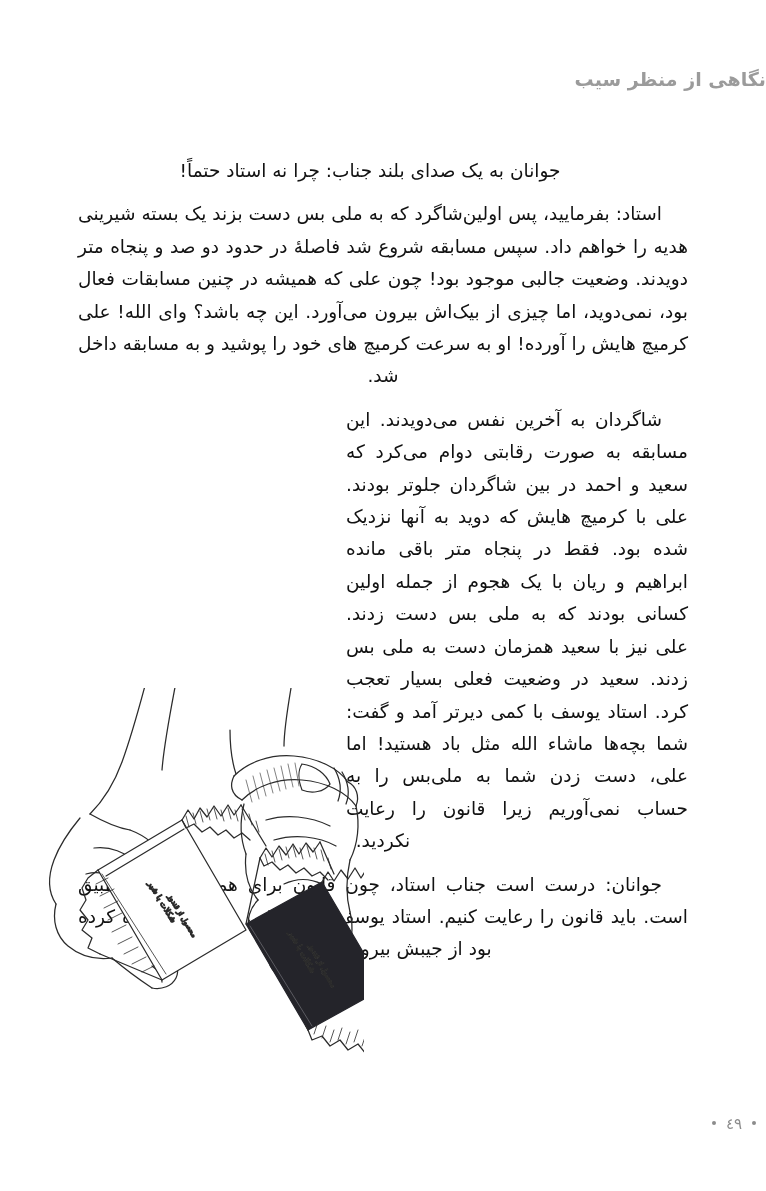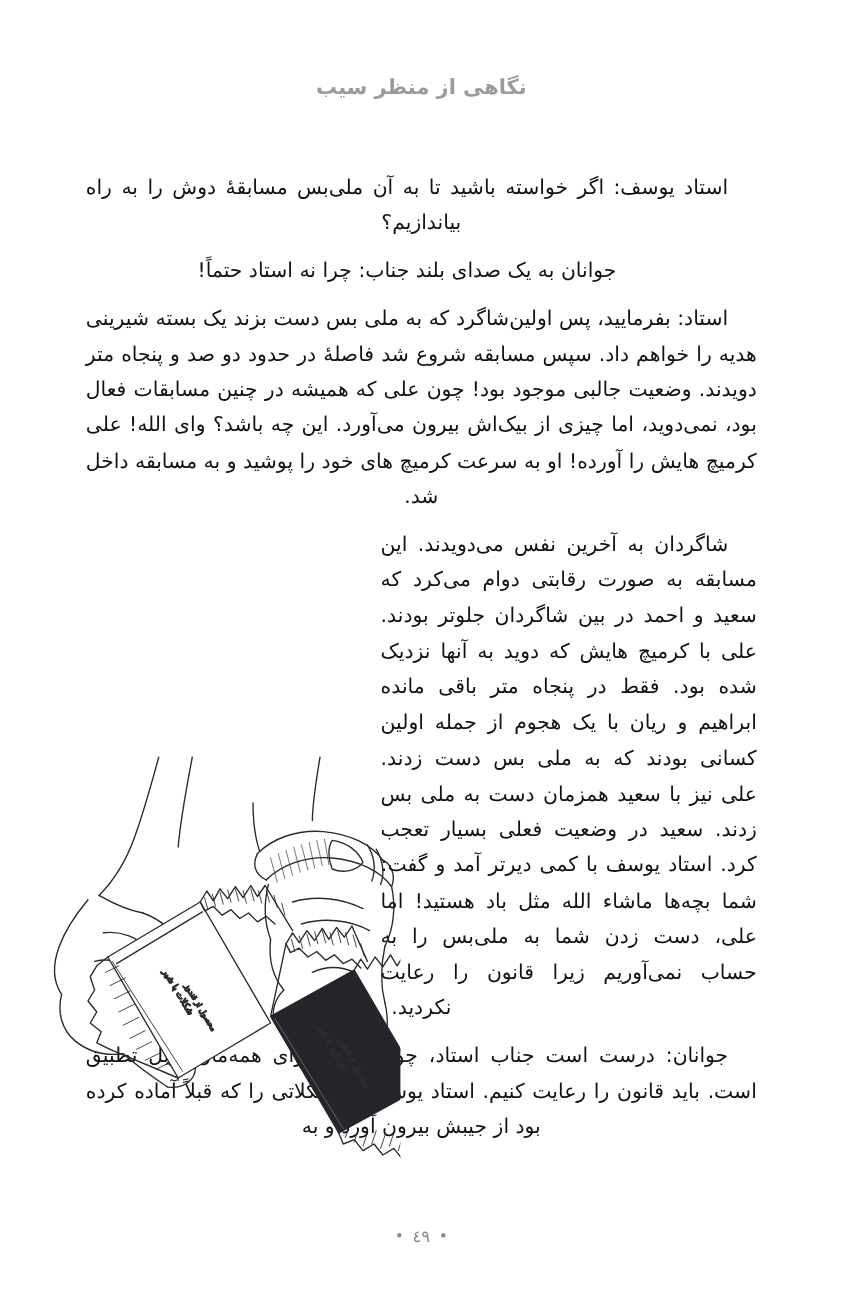--- a/index.html
+++ b/index.html
@@ -19,21 +19,20 @@
     overflow: hidden;
     margin: 0 auto;
   }
 
   
   .running-header {
     position: absolute;
     top: 68px;
     left: 0;
     right: 0;
-    text-align: center;
     color: #9b9b9b;
     font-size: 19px;
     font-weight: bold;
     letter-spacing: 0.5px;
     direction: rtl;
     font-family: "DejaVu Sans", "Liberation Sans", sans-serif;
   }
 
   
   .text-column {
@@ -89,21 +88,21 @@
   .wrap-label-light {
     fill: #ffffff;
   }
 
   
   .folio {
     position: absolute;
     bottom: 58px;
     left: 0;
     right: 0;
-    text-align: center;
+    text-align: right;
     color: #8c8c8c;
     font-size: 15px;
     direction: rtl;
     font-family: "DejaVu Sans", "Liberation Sans", sans-serif;
   }
   .folio .dot {
     display: inline-block;
     width: 4px;
     height: 4px;
     border-radius: 50%;
@@ -118,21 +117,20 @@
 </style>
 </head>
 <body>
 
 <div class="page">
 
   <div class="running-header">نگاهی از منظر سیب</div>
 
   <div class="text-column">
 
-    <p class="para">استاد یوسف: اگر خواسته باشید تا به آن ملی‌بس مسابقۀ دوش را به راه بیاندازیم؟</p>
 
     <p class="para">جوانان به یک صدای بلند جناب: چرا نه استاد حتماً!</p>
 
     <p class="para">استاد: بفرمایید، پس اولین‌شاگرد که به ملی بس دست بزند یک بسته شیرینی هدیه را خواهم داد. سپس مسابقه شروع شد فاصلۀ در حدود دو صد و پنجاه متر دویدند. وضعیت جالبی موجود بود! چون علی که همیشه در چنین مسابقات فعال بود، نمی‌دوید، اما چیزی از بیک‌اش بیرون می‌آورد. این چه باشد؟ وای الله! علی کرمیچ هایش را آورده! او به سرعت کرمیچ های خود را پوشید و به مسابقه داخل شد.</p>
 
     <div class="illus-spacer"></div>
 
     <p class="para">شاگردان به آخرین نفس می‌دویدند. این مسابقه به صورت رقابتی دوام می‌کرد که سعید و احمد در بین شاگردان جلوتر بودند. علی با کرمیچ هایش که دوید به آنها نزدیک شده بود. فقط در پنجاه متر باقی مانده ابراهیم و ریان با یک هجوم از جمله اولین کسانی بودند که به ملی بس دست زدند. علی نیز با سعید همزمان دست به ملی بس زدند. سعید در وضعیت فعلی بسیار تعجب کرد. استاد یوسف با کمی دیرتر آمد و گفت: شما بچه‌ها ماشاء الله مثل باد هستید! اما علی، دست زدن شما به ملی‌بس را به حساب نمی‌آوریم زیرا قانون را رعایت نکردید.</p>
 
     <p class="para center-last">جوانان: درست است جناب استاد، چون قانون برای همه‌مان قابل تطبیق است. باید قانون را رعایت کنیم. استاد یوسف دو شکلاتی را که قبلاً آماده کرده بود از جیبش بیرون آورد و به</p>

